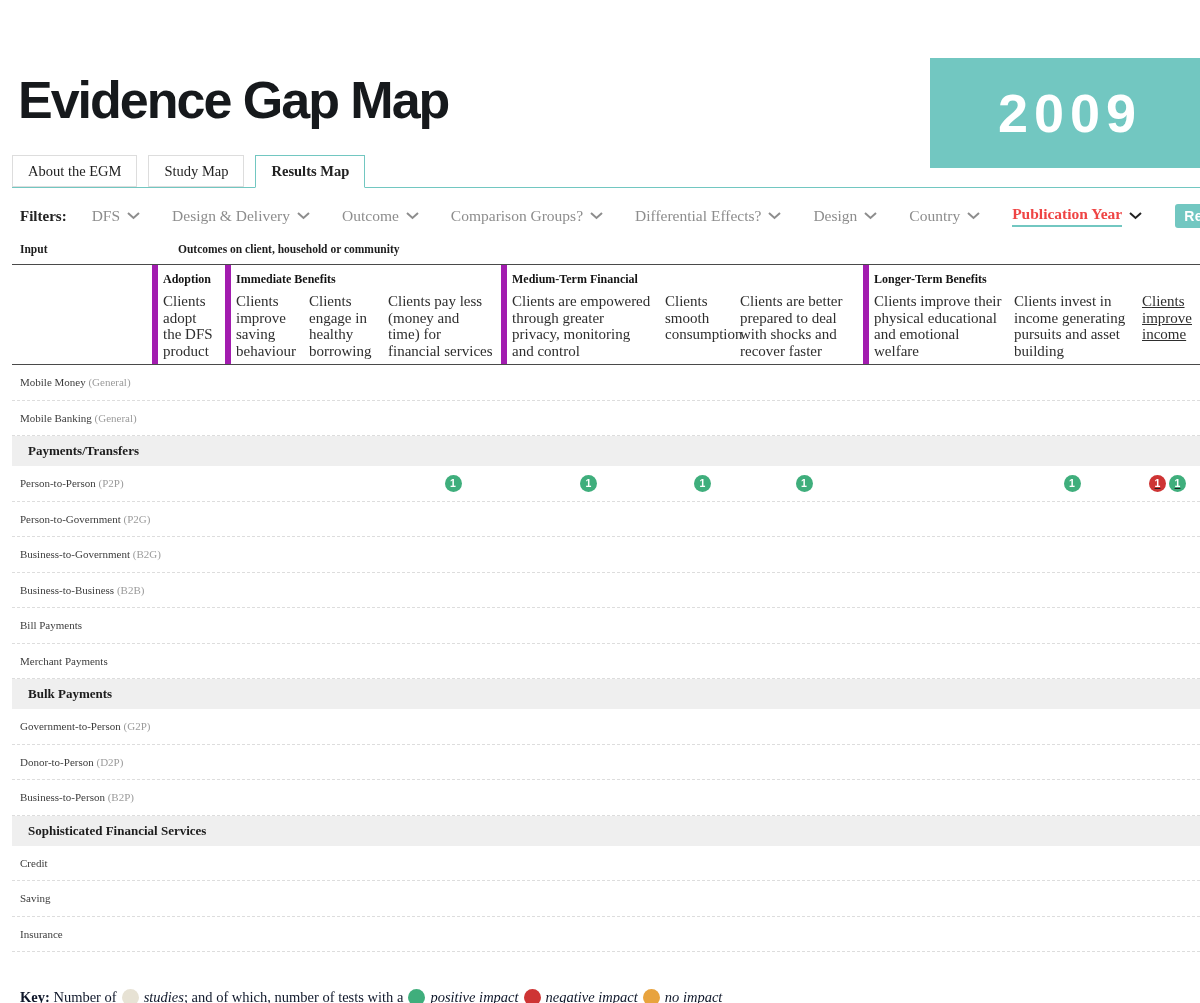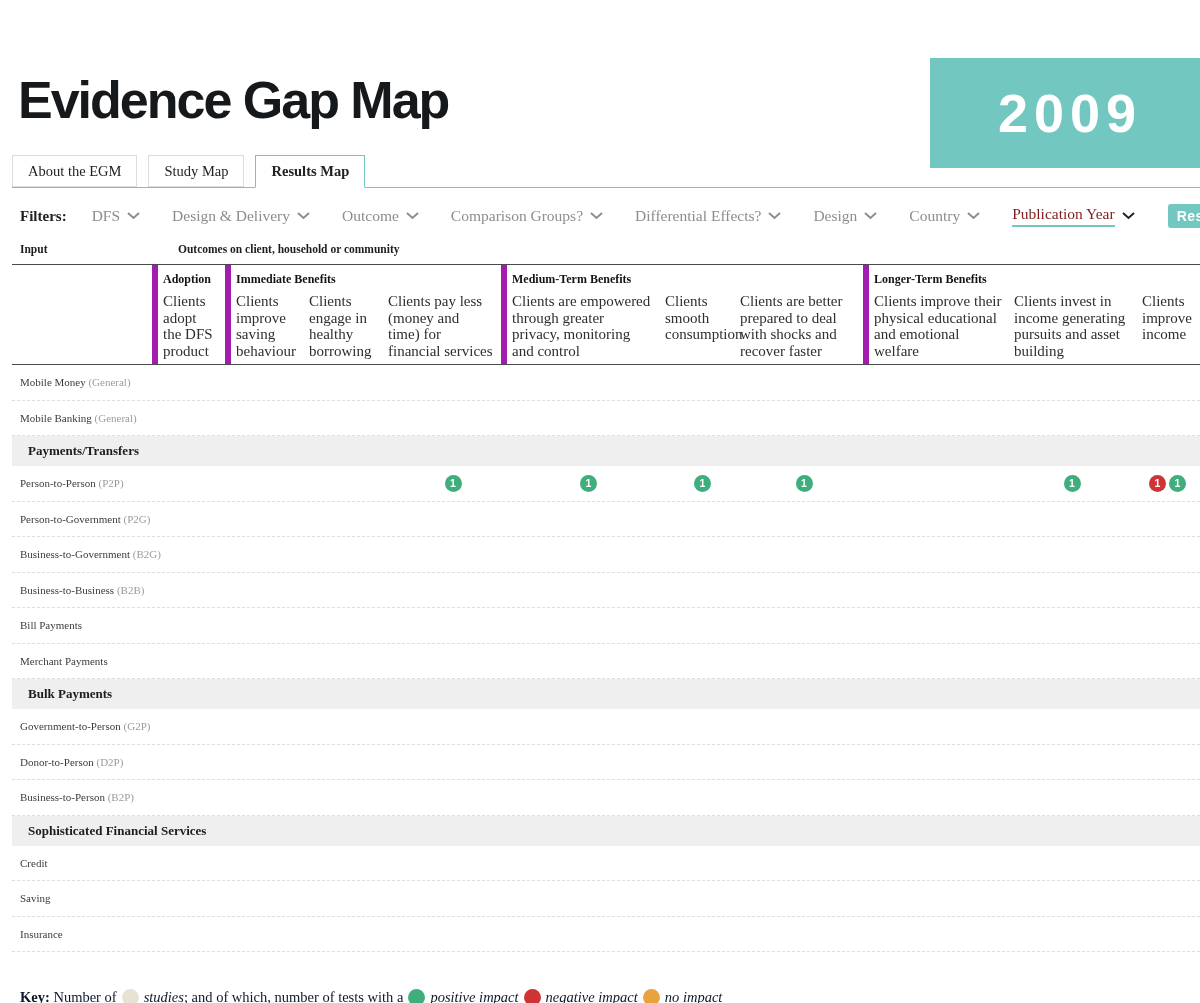--- a/index.html
+++ b/index.html
@@ -32,21 +32,21 @@
   .tab.active{
     font-weight:700; border-color:var(--c-teal); border-bottom:1px solid #fff;
     margin-bottom:-1px;
   }
 
   
   .filters{ display:flex; align-items:center; gap:25px; margin:14px 0 0 8px; height:28px;justify-content:space-between; }
   .filters-label{ font-weight:700; font-size:15px; color:#222; }
   .filter{ display:flex; align-items:center; gap:7px; color:#8d8d8d; font-size:15.5px; cursor:pointer; white-space:nowrap; }
   .filter .chev{ display:flex; align-items:center; color:#8d8d8d; }
-  .filter.active{ color:#7f1d1d; font-weight:400; }
+  .filter.active{ color:#ef4444; font-weight:700; }
   .filter.active .flabel{ border-bottom:2px solid var(--c-teal); padding-bottom:2px; }
   .filter.active .chev{ color:#222; }
   .reset-btn{
     margin-left:8px; background:var(--c-teal); color:#fff; border:none; cursor:pointer;
     font-family:"Liberation Sans", sans-serif; font-weight:700; font-size:14px;
     padding:4px 9px; border-radius:3px; letter-spacing:0.5px;
   }
 
   
   .thead-row1{ display:flex; margin-top:13px; padding-bottom:9px; font-size:11.5px; font-weight:700; color:#1d1d1d; }
@@ -56,21 +56,21 @@
   .hspacer{ width:163px; }
   .hgroup{ border-left:6px solid #a21caf; padding-top:7px; padding-bottom:5px; }
   .hgroup-title{ font-size:12px; font-weight:700; color:#141414; padding:0 0 6px 5px; }
   .hcols{ display:flex; }
   .hcol{ font-size:15px; line-height:16.5px; color:#2e2e2e; padding:0 7px 0 5px; }
 
   
   .col-adopt{ width:67px; } .col-saving{ width:73px; } .col-borrowing{ width:79px; }
   .col-payless{ width:118px; } .col-empowered{ width:153px; } .col-smooth{ width:75px; }
   .col-prepared{ width:128px; } .col-welfare{ width:140px; } .col-invest{ width:128px; }
-  .col-income{ width:63px; }
+  .col-income{ width:63px;text-decoration:underline; }
 
   
   .trow{ display:flex; align-items:center; height:35.5px; border-bottom:1px dashed #ddd; }
   .rlabel{ width:163px; padding-left:8px; font-size:11px; color:#3c3c3c; white-space:nowrap; }
   .rabbr{ color:#9b9b9b; }
   .srow{ height:30px; display:flex; align-items:center; background:#efefef; font-weight:700; font-size:13px; color:#1c1c1c; padding-left:16px; }
   .cell{ display:flex; justify-content:center; align-items:center; gap:3px; height:100%; }
   .badge{
     width:17px; height:17px; border-radius:50%; color:#fff; cursor:pointer;
     font-family:"Liberation Sans", sans-serif; font-weight:700; font-size:10.5px;
@@ -189,21 +189,21 @@
           </div>
           <div class="hgroup">
             <div class="hgroup-title">Immediate Benefits</div>
             <div class="hcols">
               <div class="hcol col-saving">Clients improve saving behaviour</div>
               <div class="hcol col-borrowing">Clients engage in healthy borrowing</div>
               <div class="hcol col-payless">Clients pay less (money and time) for financial services</div>
             </div>
           </div>
           <div class="hgroup">
-            <div class="hgroup-title">Medium-Term Benefits</div>
+            <div class="hgroup-title">Medium-Term Financial</div>
             <div class="hcols">
               <div class="hcol col-empowered">Clients are empowered through greater privacy, monitoring and control</div>
               <div class="hcol col-smooth">Clients smooth consumption</div>
               <div class="hcol col-prepared">Clients are better prepared to deal with shocks and recover faster</div>
             </div>
           </div>
           <div class="hgroup">
             <div class="hgroup-title">Longer-Term Benefits</div>
             <div class="hcols">
               <div class="hcol col-welfare">Clients improve their physical educational and emotional welfare</div>

